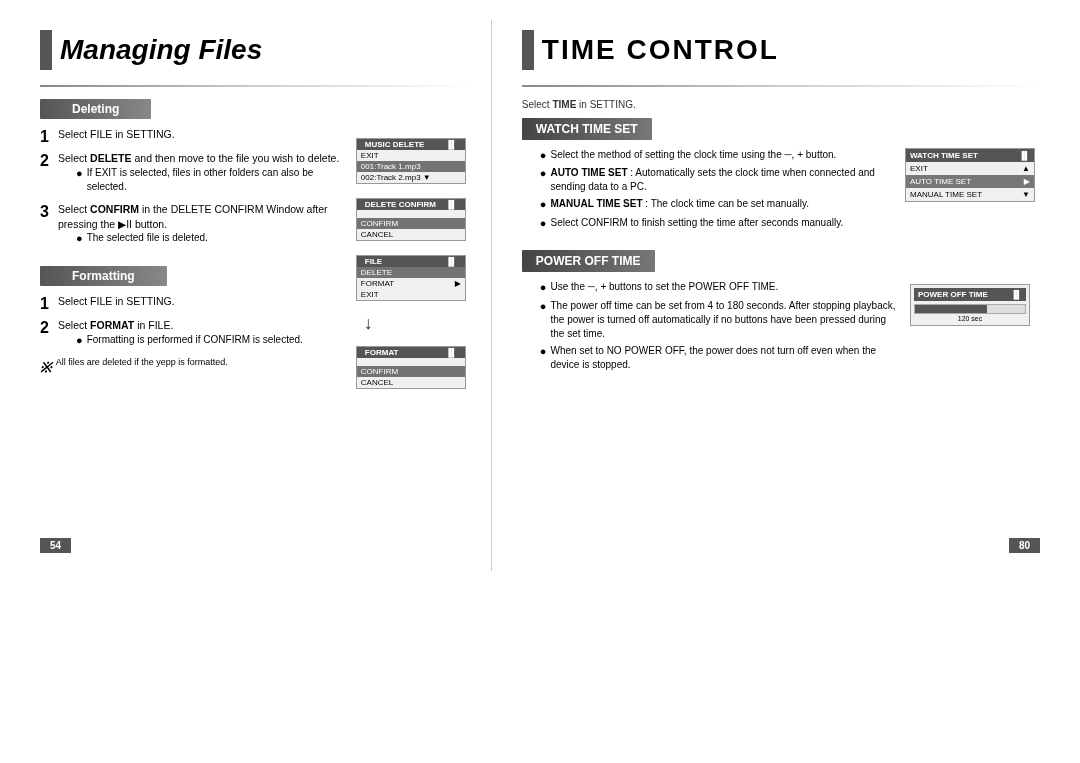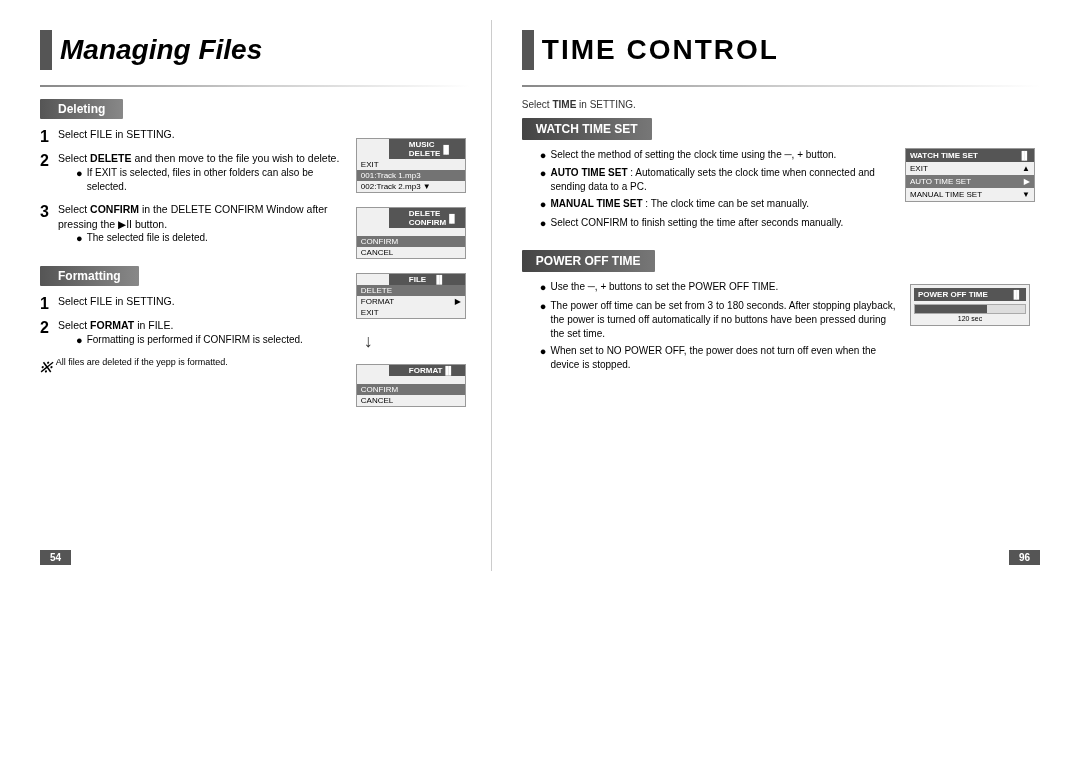--- a/index.html
+++ b/index.html
@@ -66,21 +66,21 @@
       height: 2px;
       background: linear-gradient(to right, #888, #ccc, transparent);
       margin-bottom: 12px;
     }
 
     
     .section-header {
       display: inline-block;
       background: linear-gradient(to right, #555, #888);
       color: #fff;
-      padding: 3px 18px;
+      padding: 3px 32px;
       font-size: 12px;
       font-weight: bold;
       margin-bottom: 8px;
       border-radius: 1px;
     }
 
     .section-header-watch {
       background: linear-gradient(to right, #444, #777);
       color: #fff;
       padding: 4px 14px;
@@ -142,27 +142,26 @@
       border: 1.5px solid #999;
       background: #f0f0f0;
       font-size: 8px;
       width: 110px;
       margin: 4px 0;
     }
 
     .screen-title-bar {
       background: #555;
       color: #fff;
-      padding: 1px 20px;
+      padding: 1px 8px;
       font-size: 8px;
       font-weight: bold;
       display: flex;
       justify-content: space-between;
       align-items: center;
-      margin-left: 32px;
     }
 
     .screen-item {
       padding: 1px 4px;
       font-size: 8px;
       border-bottom: none;
     }
 
     .screen-item.selected {
       background: #737373;
@@ -179,21 +178,21 @@
       text-align: left;
       font-size: 18px;
       margin-left: 8px;
       color: #333;
       margin: 2px 0 2px 8px;
     }
 
     
     .page-number {
       position: absolute;
-      bottom: 6px;
+      bottom: 18px;
       background: #555;
       color: #fff;
       font-size: 10px;
       font-weight: bold;
       padding: 2px 10px;
     }
 
     .page-number-left {
       left: 20px;
     }
@@ -483,21 +482,21 @@
       <div style="display:flex; gap:12px;">
         <div style="flex:1;">
 
           <div class="bullet-item">
             <span class="bullet">●</span>
             <span class="bullet-text">Use the ─, + buttons to set the POWER OFF TIME.</span>
           </div>
 
           <div class="bullet-item">
             <span class="bullet">●</span>
-            <span class="bullet-text">The power off time can be set from 3 to 180 seconds. After stopping playback, the power is turned off automatically if no buttons have been pressed during the set time.</span>
+            <span class="bullet-text">The power off time can be set from 4 to 180 seconds. After stopping playback, the power is turned off automatically if no buttons have been pressed during the set time.</span>
           </div>
 
           <div class="bullet-item">
             <span class="bullet">●</span>
             <span class="bullet-text">When set to NO POWER OFF, the power does not turn off even when the device is stopped.</span>
           </div>
         </div>
 
         <div style="width:130px; padding-top:4px;">
           <div class="power-off-screen">
@@ -507,16 +506,16 @@
             </div>
             <div class="power-progress">
               <div class="power-progress-fill"></div>
             </div>
             <div class="power-label">120 sec</div>
           </div>
         </div>
       </div>
     </div>
 
-    <div class="page-number page-number-right">96</div>
+    <div class="page-number page-number-right">80</div>
   </div>
 
 </div>
 
 </body></html>

